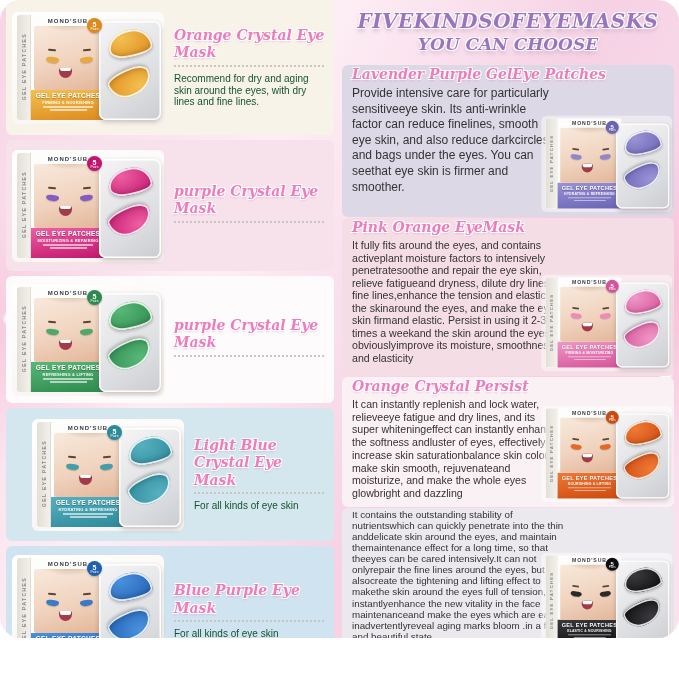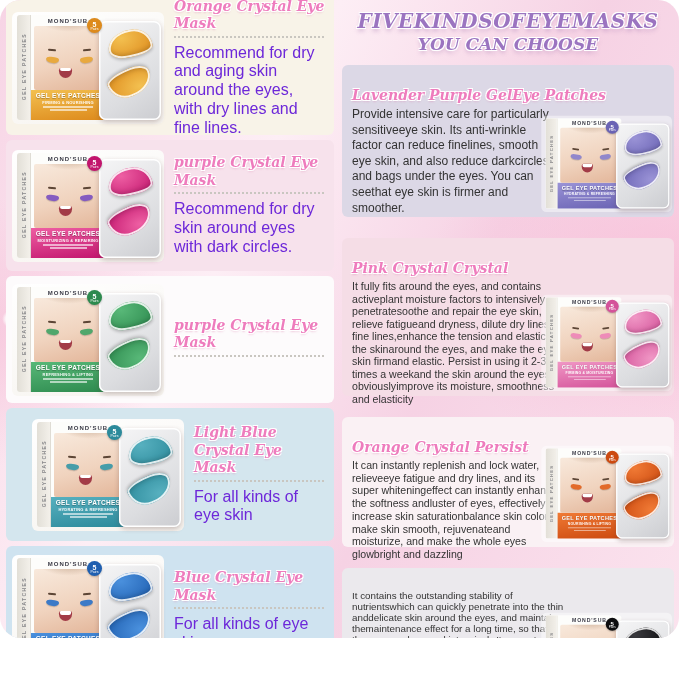--- a/index.html
+++ b/index.html
@@ -21,32 +21,32 @@
   .r1{height:135px;border-radius:0 0 6px 6px;}
   .r2{height:131px;}
   .r3{height:127px;}
   .r4{height:133px;padding-left:20px;}
   .r5{height:130px;border-radius:6px 6px 0 0;}
   .ltext{flex:1;padding:0 8px 0 10px;}
   .ltext h3{font-family:"DejaVu Serif",serif;font-style:italic;font-weight:bold;
     font-size:14px;line-height:1.25;color:#ee7cbd;margin:0 0 2px;
     text-shadow:-1px -1px 0 #fff,1px -1px 0 #fff,-1px 1px 0 #fff,1px 1px 0 #fff,0 2px 2px rgba(214,120,170,.35);}
   .dots{border-top:2px dotted #c9c6c0;margin:3px 2px 6px 0;}
-  .ltext p{font-size:16px;line-height:1.17;color:#6d28d9;margin:0;}
+  .ltext p{font-size:10px;line-height:1.17;color:#14532d;margin:0;}
 
   
   .rc-header{height:56px;text-align:center;padding-top:9px;}
   .title{font-family:"DejaVu Serif",serif;font-style:italic;font-weight:bold;color:#9b74c0;
     text-shadow:-1px -1px 0 #fff,1px -1px 0 #fff,-1px 1px 0 #fff,1px 1px 0 #fff,0 0 2px #fff,0 3px 4px rgba(160,110,170,.45);}
   .l1{font-size:20px;letter-spacing:.5px;}
   .l2{font-size:17px;margin-top:1px;}
 
   
   .rsec{position:relative;border-radius:6px;background:var(--bg,#fff);
-        padding:22px 10px;margin-bottom:21px;box-sizing:border-box;}
+        padding:1px 10px;margin-bottom:1px;box-sizing:border-box;}
   .rsec h3{font-family:"DejaVu Serif",serif;font-style:italic;font-weight:bold;
     font-size:14px;color:#ee7cbd;margin:0 0 4px;
     text-shadow:-1px -1px 0 #fff,1px -1px 0 #fff,-1px 1px 0 #fff,1px 1px 0 #fff,0 2px 2px rgba(214,120,170,.35);}
   .rsec p{color:#333;margin:0;}
   .s1{height:152px;} .s1 p{font-size:12px;line-height:1.3;width:202px;}
   .s2{height:158px;} .s2 p{font-size:10.6px;line-height:1.18;width:218px;}
   .s3{height:130px;} .s3 p{font-size:10.6px;line-height:1.2;width:212px;}
   .s4{height:146px;border-radius:6px 6px 0 0;} .s4 p{font-size:9.8px;line-height:1.13;width:222px;}
   .rsec .product{position:absolute;right:2px;bottom:5px;transform:scale(.86);transform-origin:bottom right;background:rgba(255,255,255,.45);}
 
@@ -170,21 +170,20 @@
         </div>
       </div>
       <div class="blister">
         <i class="gpatch g1"></i>
         <i class="gpatch g2"></i>
       </div>
     </div>
     <div class="ltext">
       <h3>purple Crystal Eye Mask</h3>
       <div class="dots"></div>
-      <p>Recommend for dry skin around eyes with dark circles.</p>
     </div>
   </section>
       <section class="lrow r3" style="--bg: #fdfbfc; --p1: #58b878; --p2: #2d8a4e; --fp: #44a466;">
     <div class="product">
       <div class="pbox">
         <div class="spine">
               <span>GEL EYE PATCHES</span>
             </div>
         <div class="pfront">
           <div class="pbrand">MOND'SUB</div>
@@ -287,21 +286,21 @@
                 </div>
           </div>
         </div>
       </div>
       <div class="blister">
         <i class="gpatch g1"></i>
         <i class="gpatch g2"></i>
       </div>
     </div>
     <div class="ltext">
-      <h3>Blue Crystal Eye Mask</h3>
+      <h3>Blue Purple Eye Mask</h3>
       <div class="dots"></div>
       <p>For all kinds of eye skin</p>
     </div>
   </section>
     </div>
   <div class="col-right" id="col-right">
     <header class="rc-header">
       <div class="title l1">FIVEKINDSOFEYEMASKS</div>
       <div class="title l2">YOU CAN CHOOSE</div>
     </header>
@@ -336,21 +335,21 @@
           </div>
         </div>
       </div>
       <div class="blister">
         <i class="gpatch g1"></i>
         <i class="gpatch g2"></i>
       </div>
     </div>
   </section>
       <section class="rsec s2" style="--bg: #f5dde6; --p1: #f097c5; --p2: #d4539a; --fp: #ee86b8;">
-    <h3>Pink Crystal Crystal</h3>
+    <h3>Pink Orange EyeMask</h3>
     <p>It fully fits around the eyes, and contains activeplant moisture factors to intensively penetratesoothe and repair the eye skin, relieve fatigueand dryness, dilute dry lines and fine lines,enhance the tension and elasticity of the skinaround the eyes, and make the eye skin firmand elastic. Persist in using it 2-3 times a weekand the skin around the eyes will obviouslyimprove its moisture, smoothness and elasticity</p>
     <div class="product">
       <div class="pbox">
         <div class="spine">
               <span>GEL EYE PATCHES</span>
             </div>
         <div class="pfront">
           <div class="pbrand">MOND'SUB</div>
           <div class="pbadge">
             <b>5</b>

